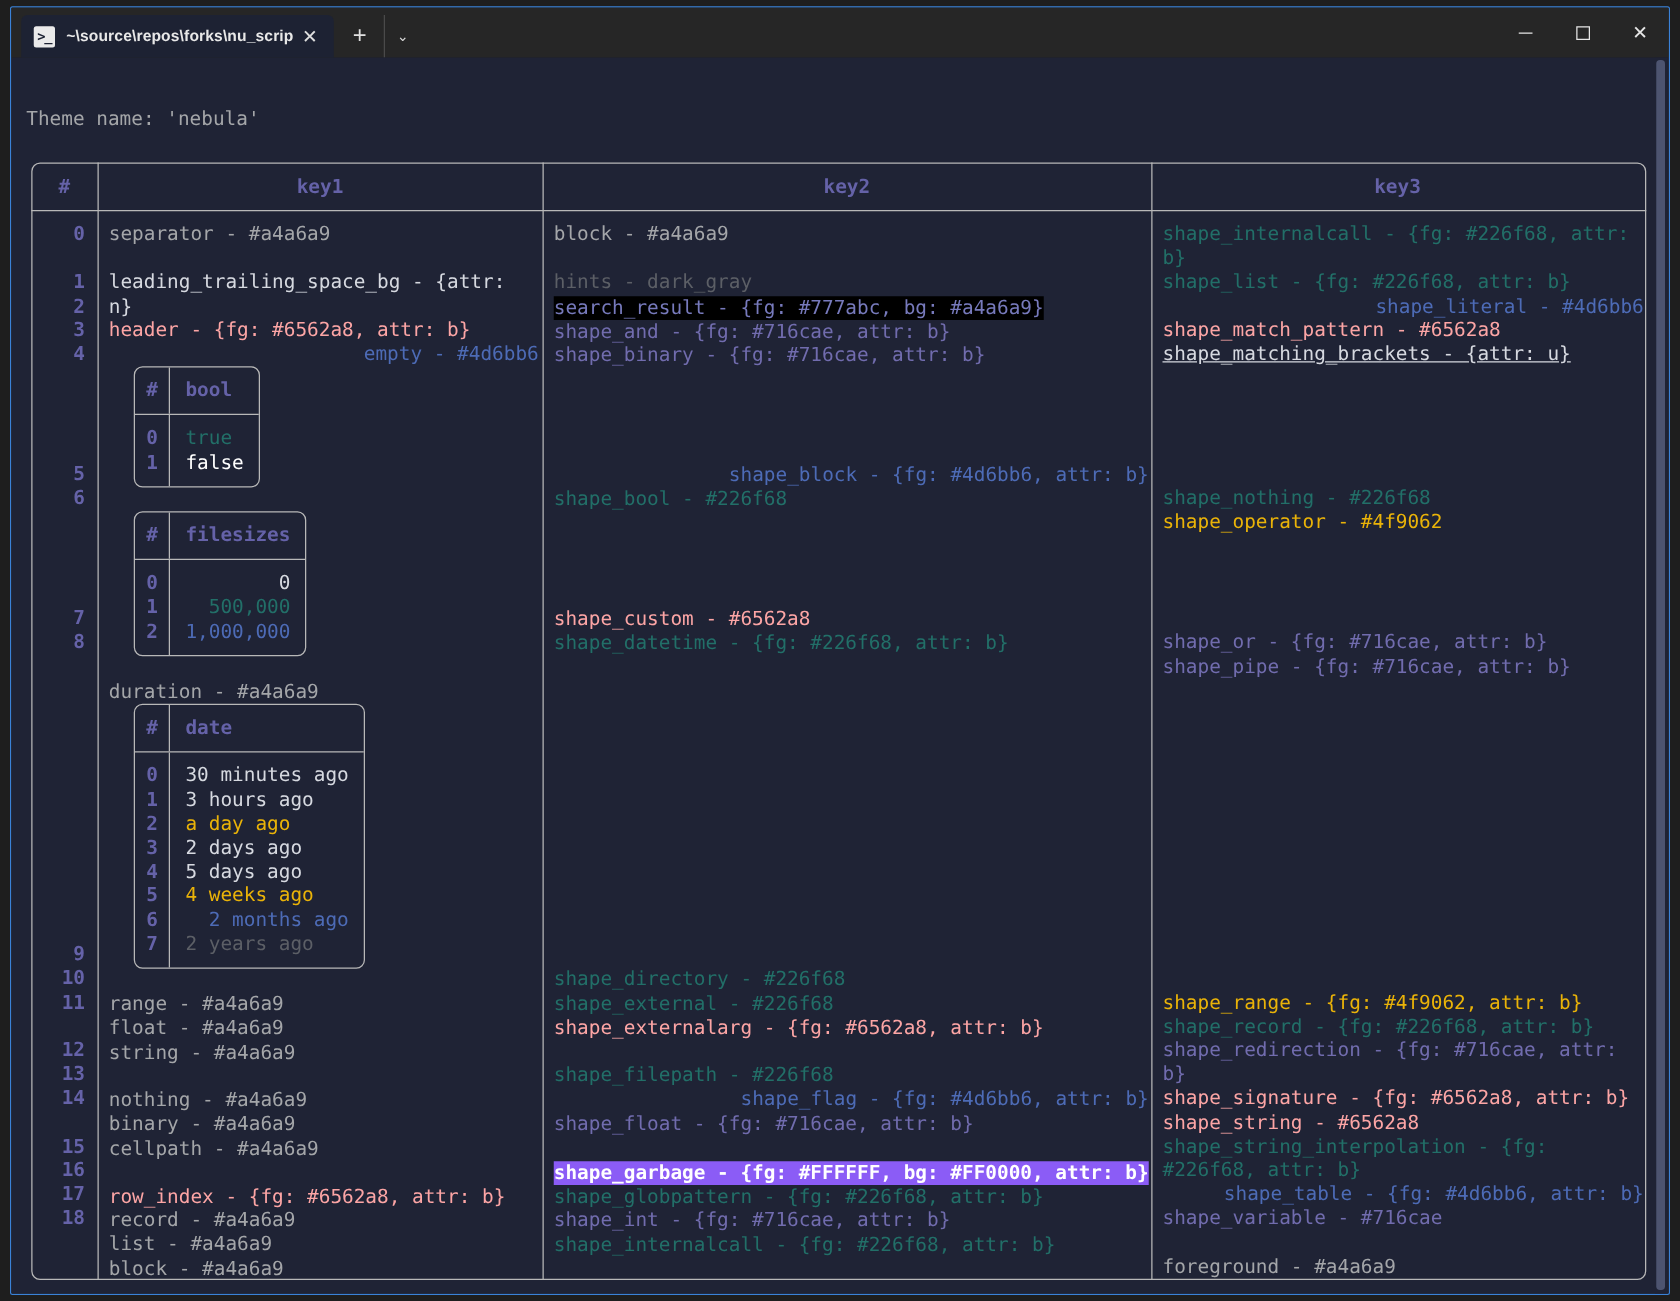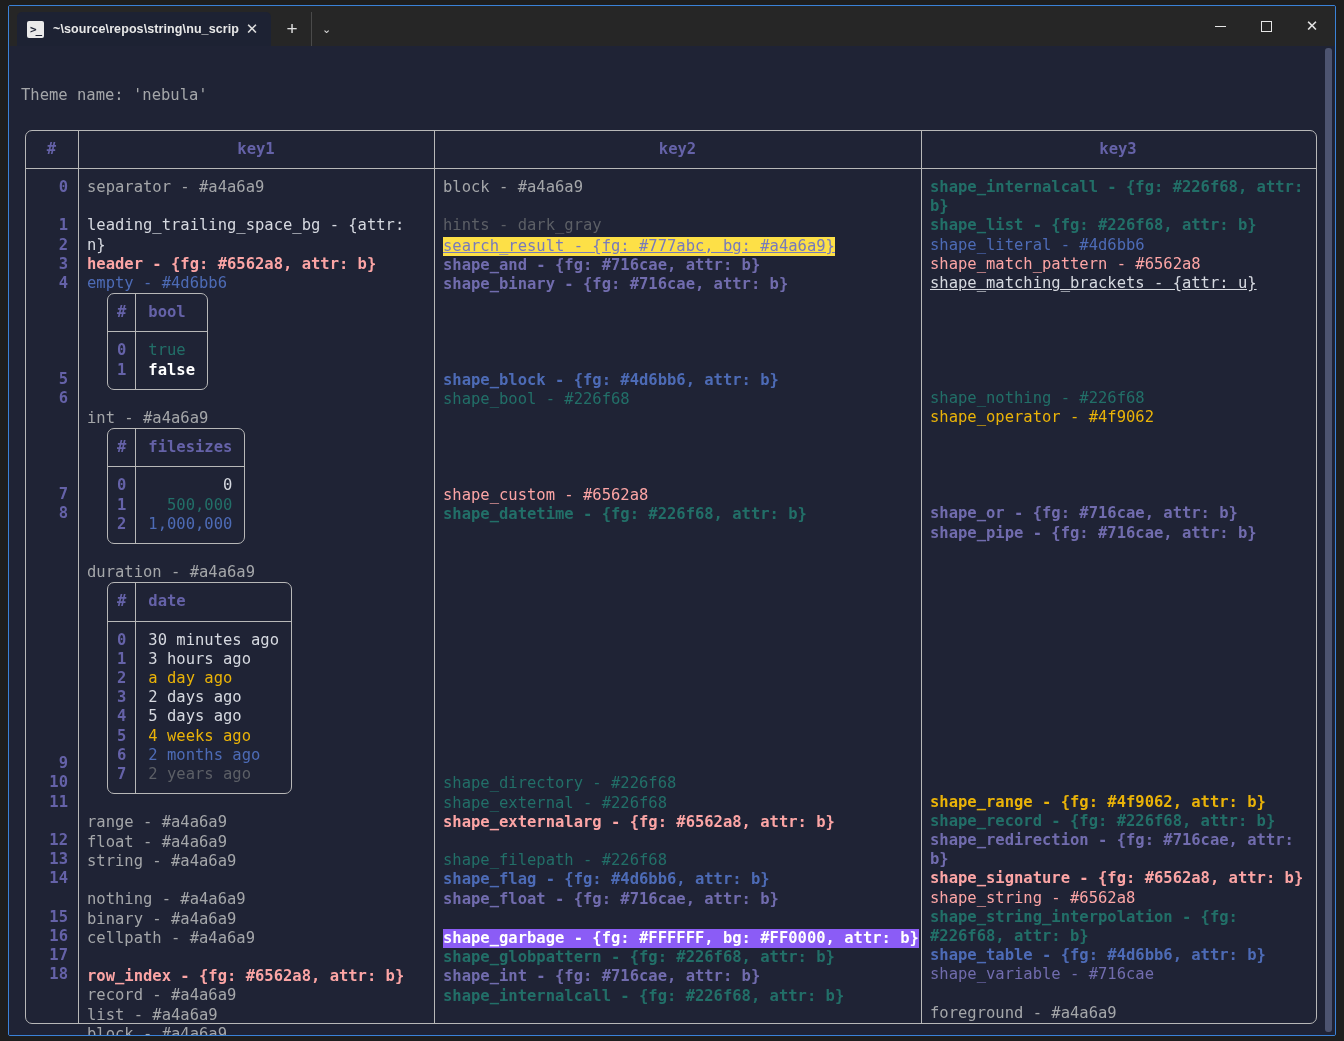--- a/index.html
+++ b/index.html
@@ -190,28 +190,28 @@
 
   .row { line-height: 19.2px; font-size: 15.5px; white-space: pre-wrap; }
   .row.blank { color: transparent; }
   .idx { color: #6562a8; font-weight: bold; line-height: 19.2px; font-size: 15.5px; }
 
   
   .c-default  { color: #d6d9e0; }
   .c-gray     { color: #a4a6a9; }
   .c-purple   { color: #fca5a5; }
   .c-purple2  { color: #716cae; }
-  .c-blue     { color: #4d6bb6; }
+  .c-blue     { color: #4d6bb6; text-align: right; }
   .c-teal     { color: #226f68; }
   .c-green    { color: #eab308; }
   .c-darkgray { color: #5c5f66; }
   .c-white    { color: #ffffff; }
-  .bold   { font-weight: bold; }
+  .bold   { font-weight: normal; }
   .uline  { text-decoration: underline; }
-  .hl-sel { background: #fde047; color: #777abc; text-decoration: underline; }
+  .hl-sel { background: #000000; color: #777abc; }
   .hl-red { background: #8b5cf6; color: #ffffff; font-weight: bold; }
 
   
   .ntable {
     position: relative;
     display: inline-block;
     border: 1px solid #b8b8b8;
     border-radius: 7px;
     margin-top: 0px;
   }
@@ -239,21 +239,21 @@
   .nline { line-height: 19.2px; font-size: 15.5px; white-space: pre; }
 </style>
 </head>
 <body>
 
 <div id="window">
 
   <div id="titlebar">
     <div class="tab">
       <span class="tab-icon">&gt;_</span>
-      <span class="tab-title">~\source\repos\string\nu_scrip</span>
+      <span class="tab-title">~\source\repos\forks\nu_scrip</span>
       <span class="tab-close">✕</span>
     </div>
     <div class="tab-new">+</div>
     <div class="tab-menu">⌄</div>
 
     <div id="wincontrols">
       <div class="wc">
           <span class="wc-min"></span>
         </div>
       <div class="wc">
@@ -325,21 +325,21 @@
           <div class="idx">17</div>
           <div class="idx">18</div>
         </div>
 
       <div class="col col-k1" id="k1col"><div class="row c-gray">separator - #a4a6a9</div><div class="row blank" style="color: transparent;">&nbsp;</div><div class="row c-default">leading_trailing_space_bg - {attr: n}</div><div class="row c-purple bold">header - {fg: #6562a8, attr: b}</div><div class="row c-blue">empty - #4d6bb6</div><div class="ntable" style="margin-left: 20px;"><div class="nhead">
               <div class="ncol-idx nline">#</div>
               <div class="ncol-val nline">bool</div>
             </div><div class="nbody">
               <div class="ncol-idx nline"><div>0</div><div>1</div></div>
               <div class="ncol-val nline" style="text-align: left;"><div class="c-teal">true</div><div class="c-white bold">false</div></div>
-            </div></div><div class="row">&nbsp;</div><div class="row c-gray">int - #a4a6a9</div><div class="ntable" style="margin-left: 20px;"><div class="nhead">
+            </div></div><div class="row">&nbsp;</div><div class="ntable" style="margin-left: 20px;"><div class="nhead">
               <div class="ncol-idx nline">#</div>
               <div class="ncol-val nline">filesizes</div>
             </div><div class="nbody">
               <div class="ncol-idx nline"><div>0</div><div>1</div><div>2</div></div>
               <div class="ncol-val nline" style="text-align: right;"><div class="c-default">0</div><div class="c-teal">500,000</div><div class="c-blue">1,000,000</div></div>
             </div></div><div class="row">&nbsp;</div><div class="row c-gray">duration - #a4a6a9</div><div class="ntable" style="margin-left: 20px;"><div class="nhead">
               <div class="ncol-idx nline">#</div>
               <div class="ncol-val nline">date</div>
             </div><div class="nbody">
               <div class="ncol-idx nline"><div>0</div><div>1</div><div>2</div><div>3</div><div>4</div><div>5</div><div>6</div><div>7</div></div>

